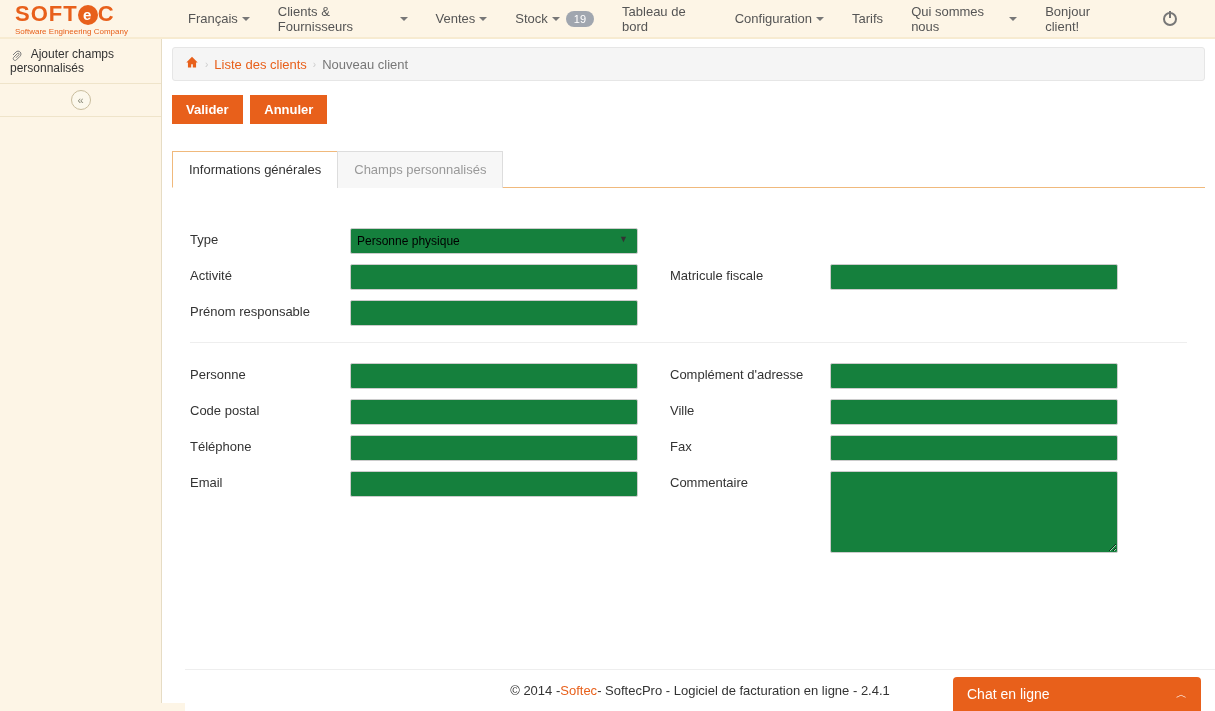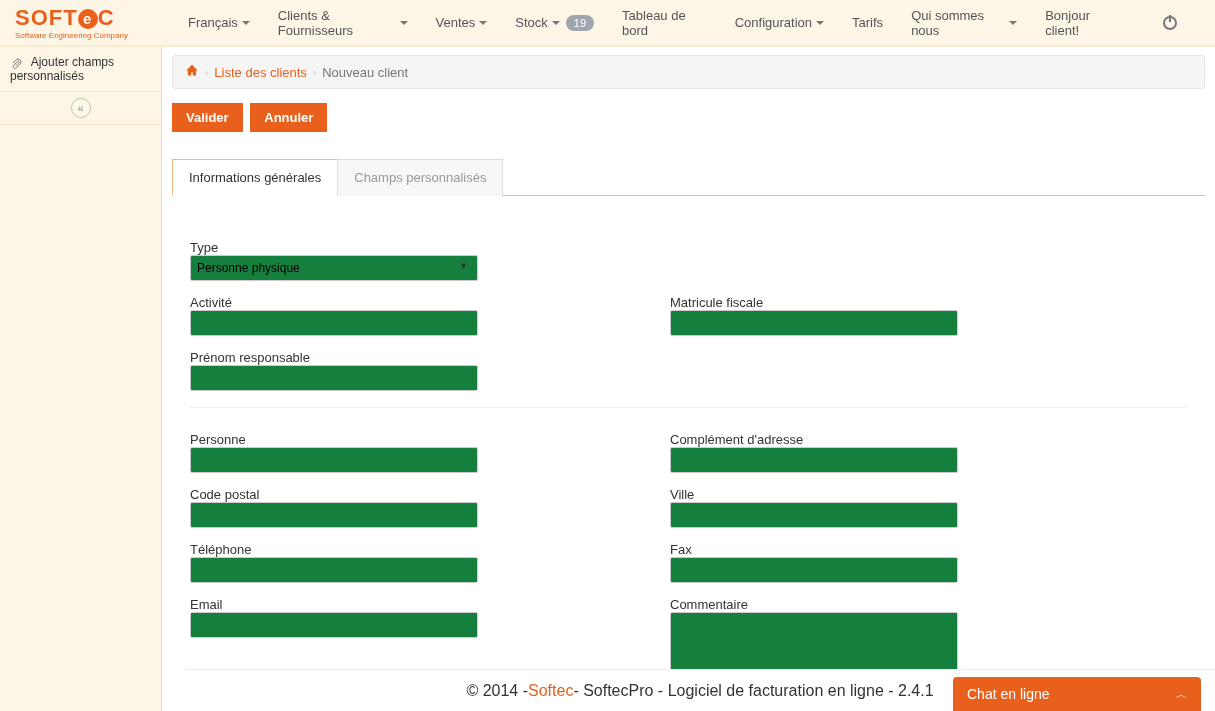--- a/index.html
+++ b/index.html
@@ -7,21 +7,21 @@
   font-family: Arial, Helvetica, sans-serif;
   font-size: 13px;
   background: #fdf5e6;
   color: #333;
   width: 1215px;
   height: 711px;
   overflow: hidden;
   position: relative;
 }
 .topbar {
-  height: 47px;
+  height: 39px;
   background: #fdf5e6;
   border-bottom: 2px solid #f7ebd1;
   display: flex;
   align-items: center;
   padding: 0 10px;
 }
 .logo {
   width: 170px;
   padding-left: 5px;
 }
@@ -205,21 +205,20 @@
   display: flex;
   margin-bottom: 10px;
 }
 .divider {
   border-top: 1px solid #eee;
   margin: 16px 0 20px 0;
 }
 .col {
   display: flex;
   align-items: flex-start;
-  flex-direction: column;
 }
 .col-left { width: 480px; }
 .col-right { width: 480px; }
 .label {
   width: 160px;
   padding-top: 4px;
   color: #333;
   font-size: 13px;
 }
 .control { flex: 1; }
@@ -255,21 +254,21 @@
   position: absolute;
   bottom: 0;
   left: 185px;
   right: 0;
   height: 42px;
   background: #fff;
   border-top: 1px solid #eee;
   display: flex;
   align-items: center;
   justify-content: center;
-  font-size: 16px;
+  font-size: 13px;
   color: #333;
 }
 .footer a { color: #e8601b; text-decoration: none; }
 .chat {
   position: absolute;
   bottom: 0;
   right: 14px;
   width: 248px;
   height: 34px;
   background: #e8601b;

